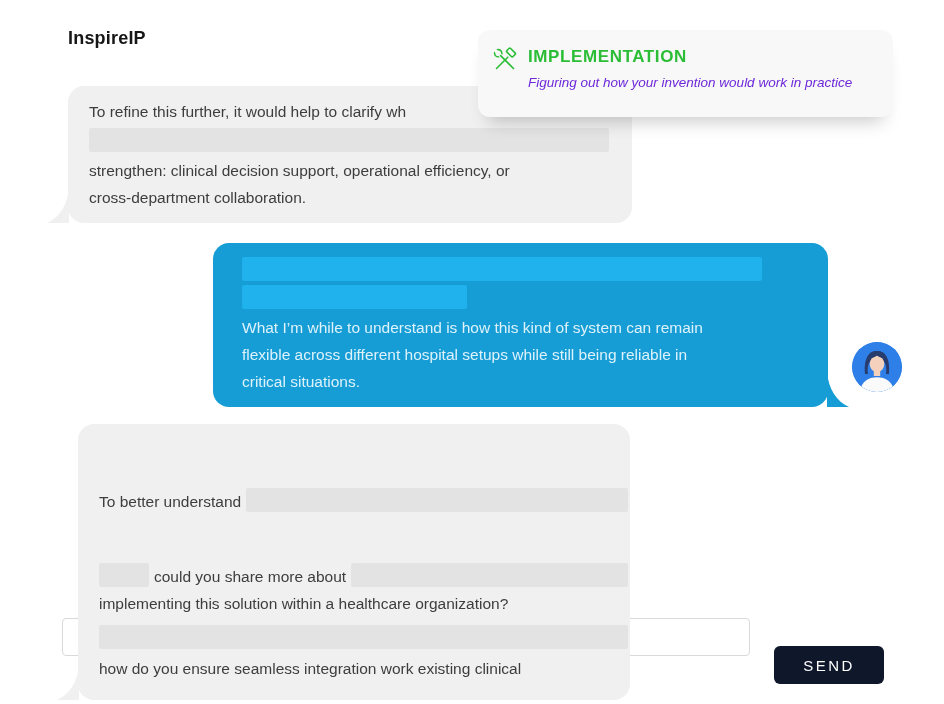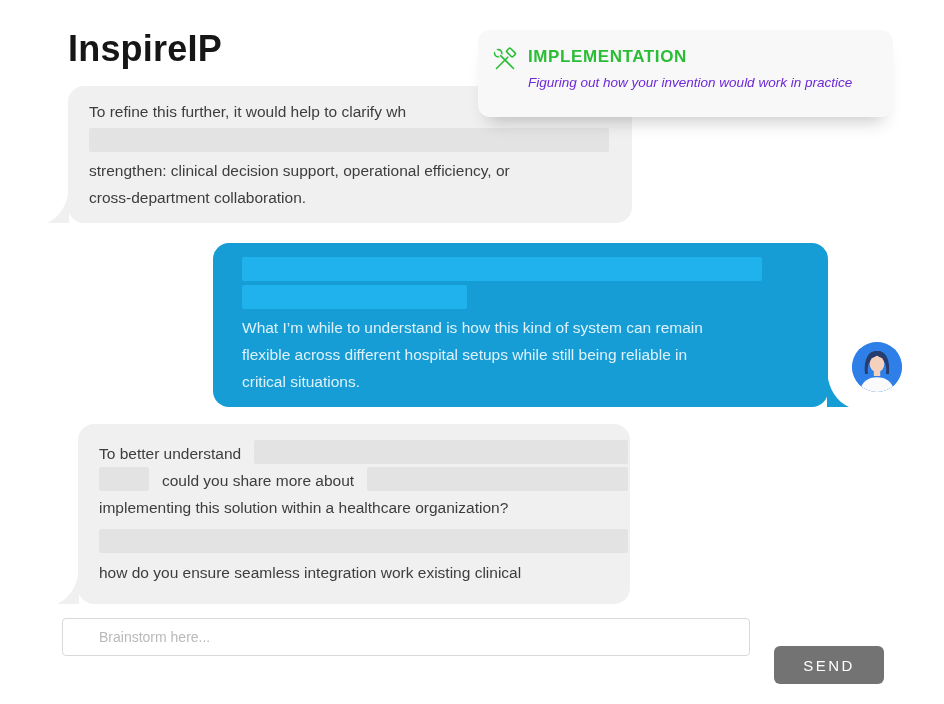--- a/index.html
+++ b/index.html
@@ -1,19 +1,19 @@
 <!DOCTYPE html>
 <html><head>
 <meta charset="utf-8">
 <style>
   * { margin:0; padding:0; box-sizing:border-box; }
   body { background:#ffffff; font-family:"Liberation Sans", sans-serif; }
   .page { position:relative; width:944px; height:704px; background:#ffffff; overflow:hidden; }
 
-  .logo { position:absolute; left:68px; top:28px; font-size:36px; font-weight:800;
+  .logo { position:absolute; left:68px; top:28px; font-size:18px; font-weight:800;
           color:#161616; letter-spacing:0.2px; }
 
   
   .topic-card { position:absolute; left:478px; top:30px; width:415px; height:87px;
                 background:#f8f8f8; border-radius:12px; z-index:6;
                 box-shadow:0 14px 18px -10px rgba(0,0,0,0.22); }
   .topic-icon { position:absolute; left:13px; top:16px; width:28px; height:28px; }
   .topic-title { position:absolute; left:50px; top:17px; font-size:17px; font-weight:800;
                  color:#2abd35; letter-spacing:0.6px;text-align:center; }
   .topic-subtitle { position:absolute; left:50px; top:44px; width:345px; font-size:13.5px;
@@ -31,38 +31,38 @@
   .bot2 { left:78px; top:424px; width:552px; background:#f0f0f0;
           padding:16px 2px 18px 21px; z-index:1; }
   .user { left:213px; top:243px; width:615px; background:#169dd5; color:#ddf2fb;
           padding:14px 23px 12px 29px; z-index:2; }
 
   .bar { background:#e3e3e3; height:24px; border-radius:2px; flex:0 0 auto; }
   .user .bar { background:#1fb2ec; }
   .bot1 .bar-full { width:520px; margin:3px 0 5px 0; }
   .user .bar-a { width:520px; margin-bottom:4px; }
   .user .bar-b { width:225px; margin-bottom:5px; }
-  .bot2 .row { display:flex; height:27px; gap:13px; }
+  .bot2 .row { display:flex; height:27px; gap:5px;margin-top:48px; }
   .bot2 .bar-grow { flex:1 1 auto; }
   .bot2 .bar-small { width:50px; }
   .bot2 .bar-wide { width:529px; margin:8px 0 6px 0; }
   .line { white-space:nowrap; }
 
   
   .avatar { position:absolute; left:852px; top:342px; width:50px; height:50px;
             border-radius:50%; overflow:hidden; z-index:3; background:#2e7fe8; }
 
   
   .composer-input { position:absolute; left:62px; top:618px; width:688px; height:38px;
                     border:1px solid #d9d9d9; border-radius:4px; padding:0 36px;
                     font-size:14px; color:#444; outline:none;
                     font-family:"Liberation Sans", sans-serif; }
   .composer-input::placeholder { color:#b9b9b9; }
   .send-button { position:absolute; left:774px; top:646px; width:110px; height:38px;
-                 background:#737373; border:none; border-radius:6px; color:#ffffff;
+                 background:#0f172a; border:none; border-radius:6px; color:#ffffff;
                  font-size:15px; letter-spacing:2.5px; font-weight:500; cursor:pointer;
                  font-family:"Liberation Sans", sans-serif; }
 </style>
 </head>
 <body>
 
 <div class="page">
 
   <div class="logo">InspireIP</div>
 

